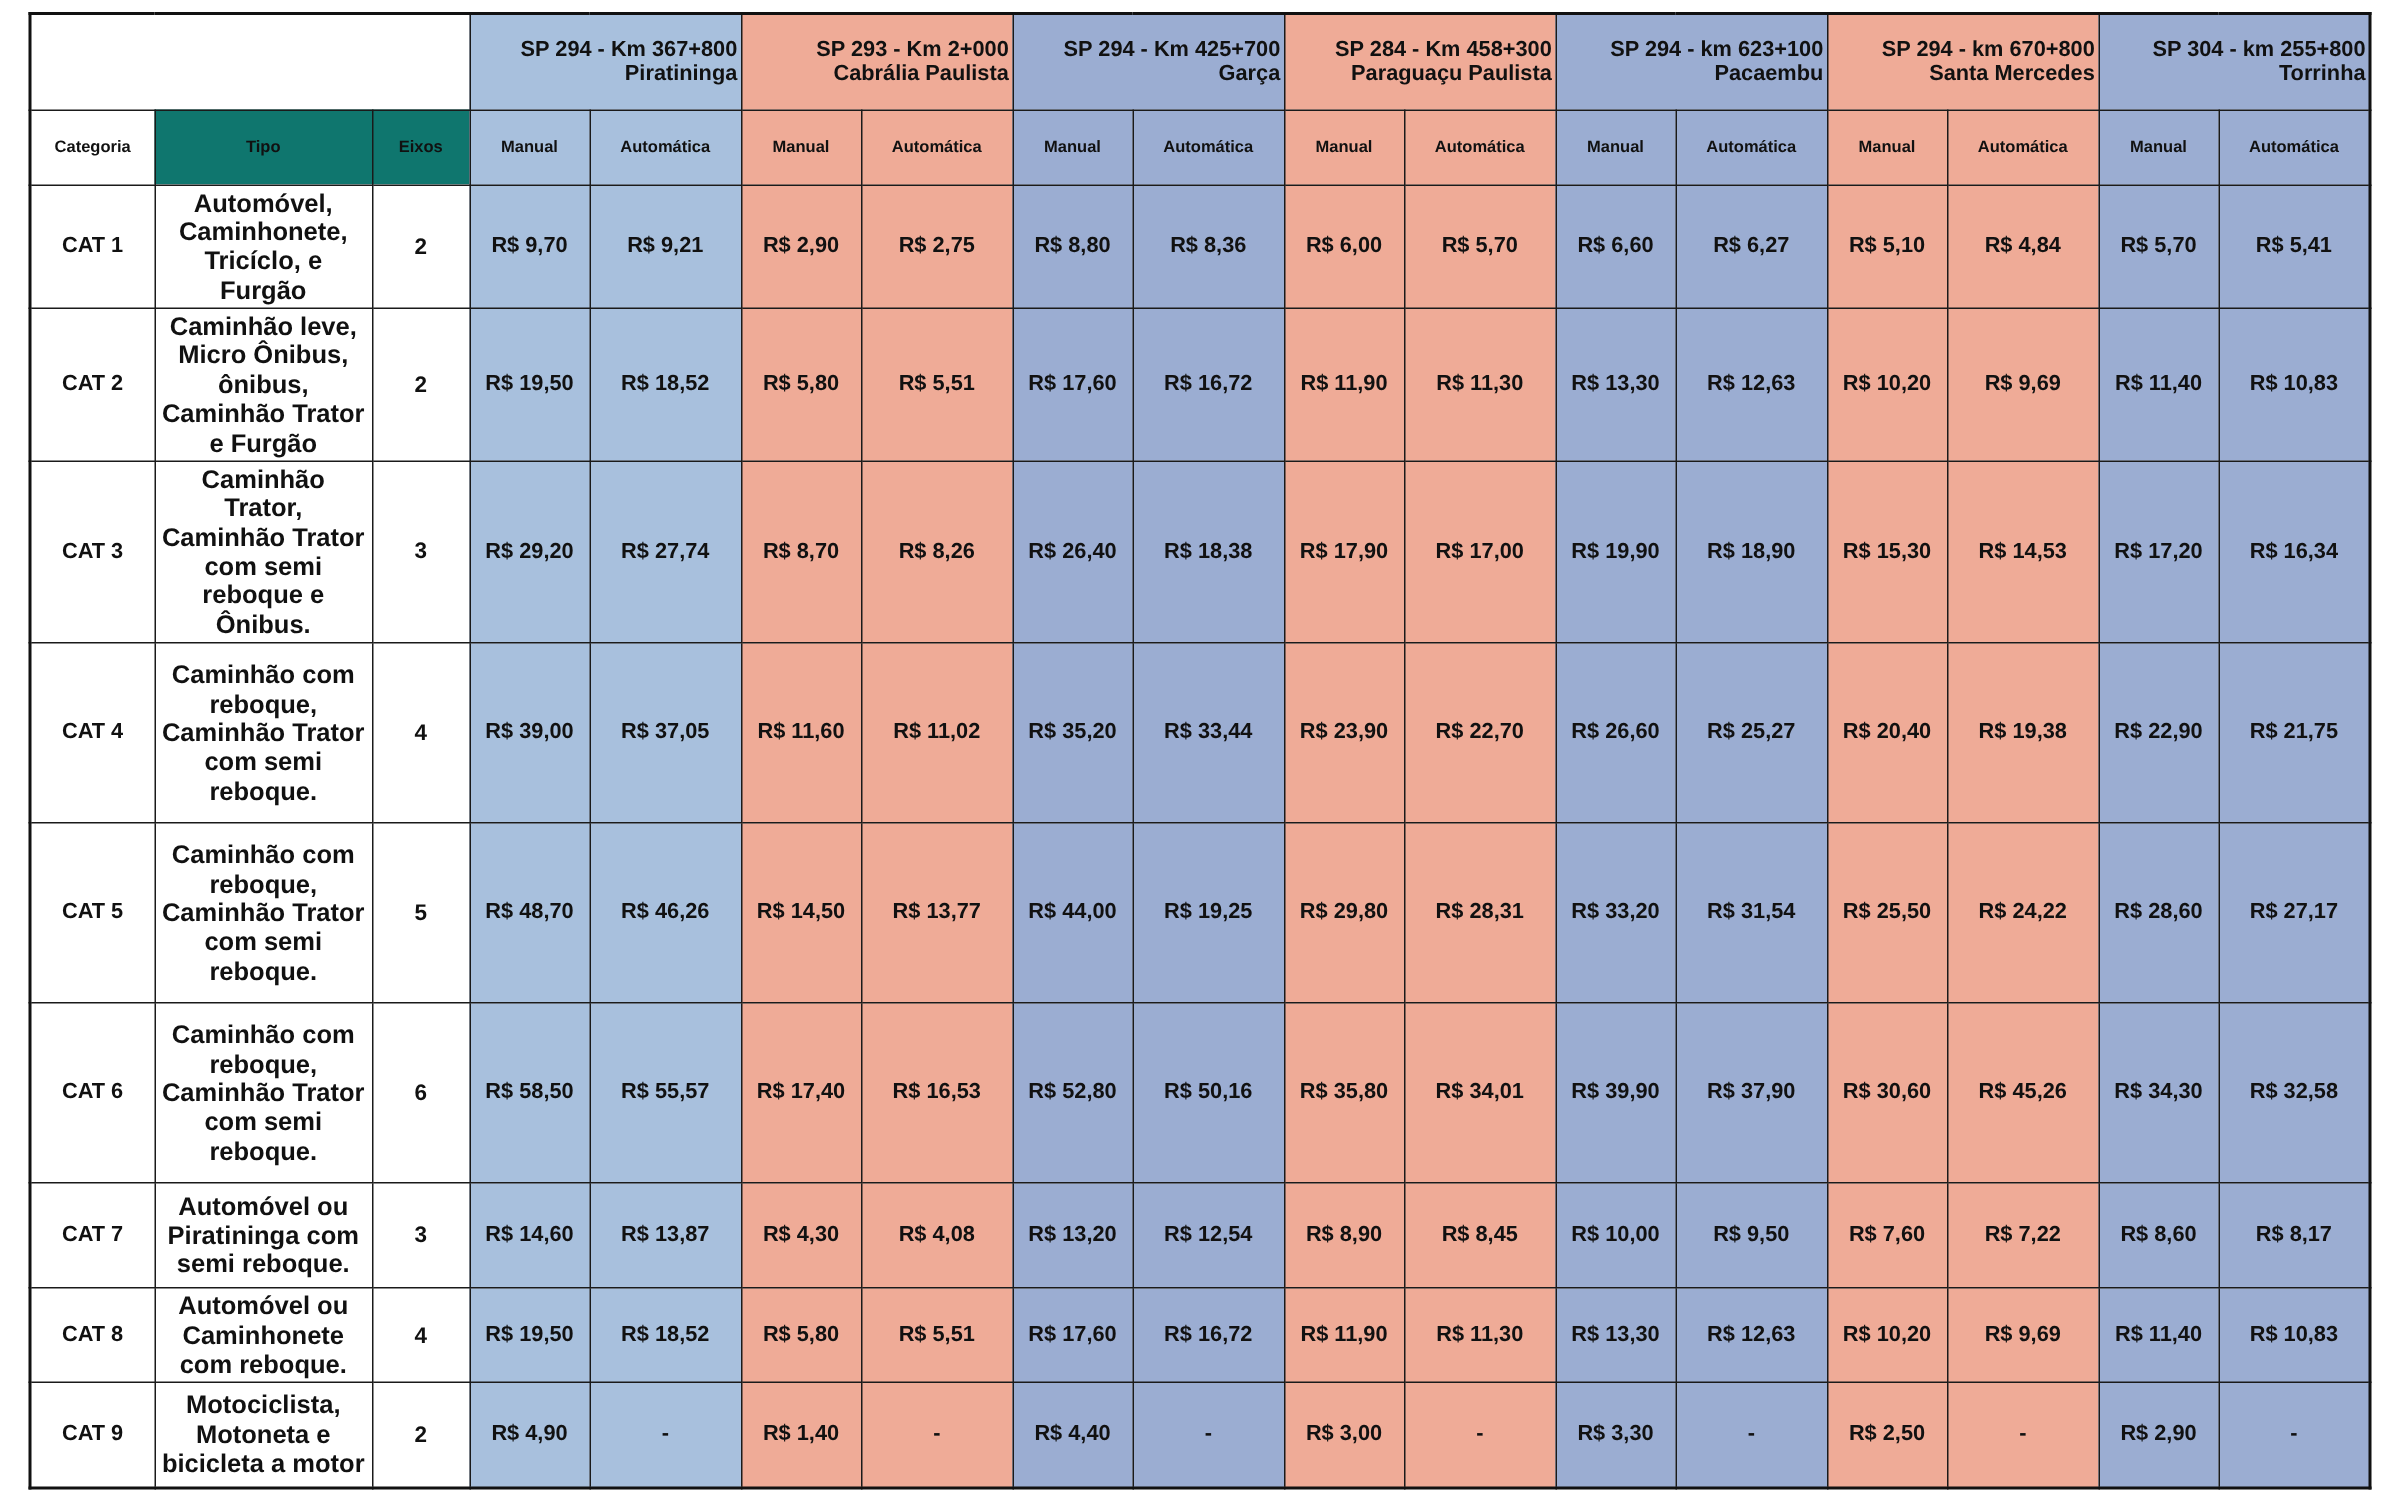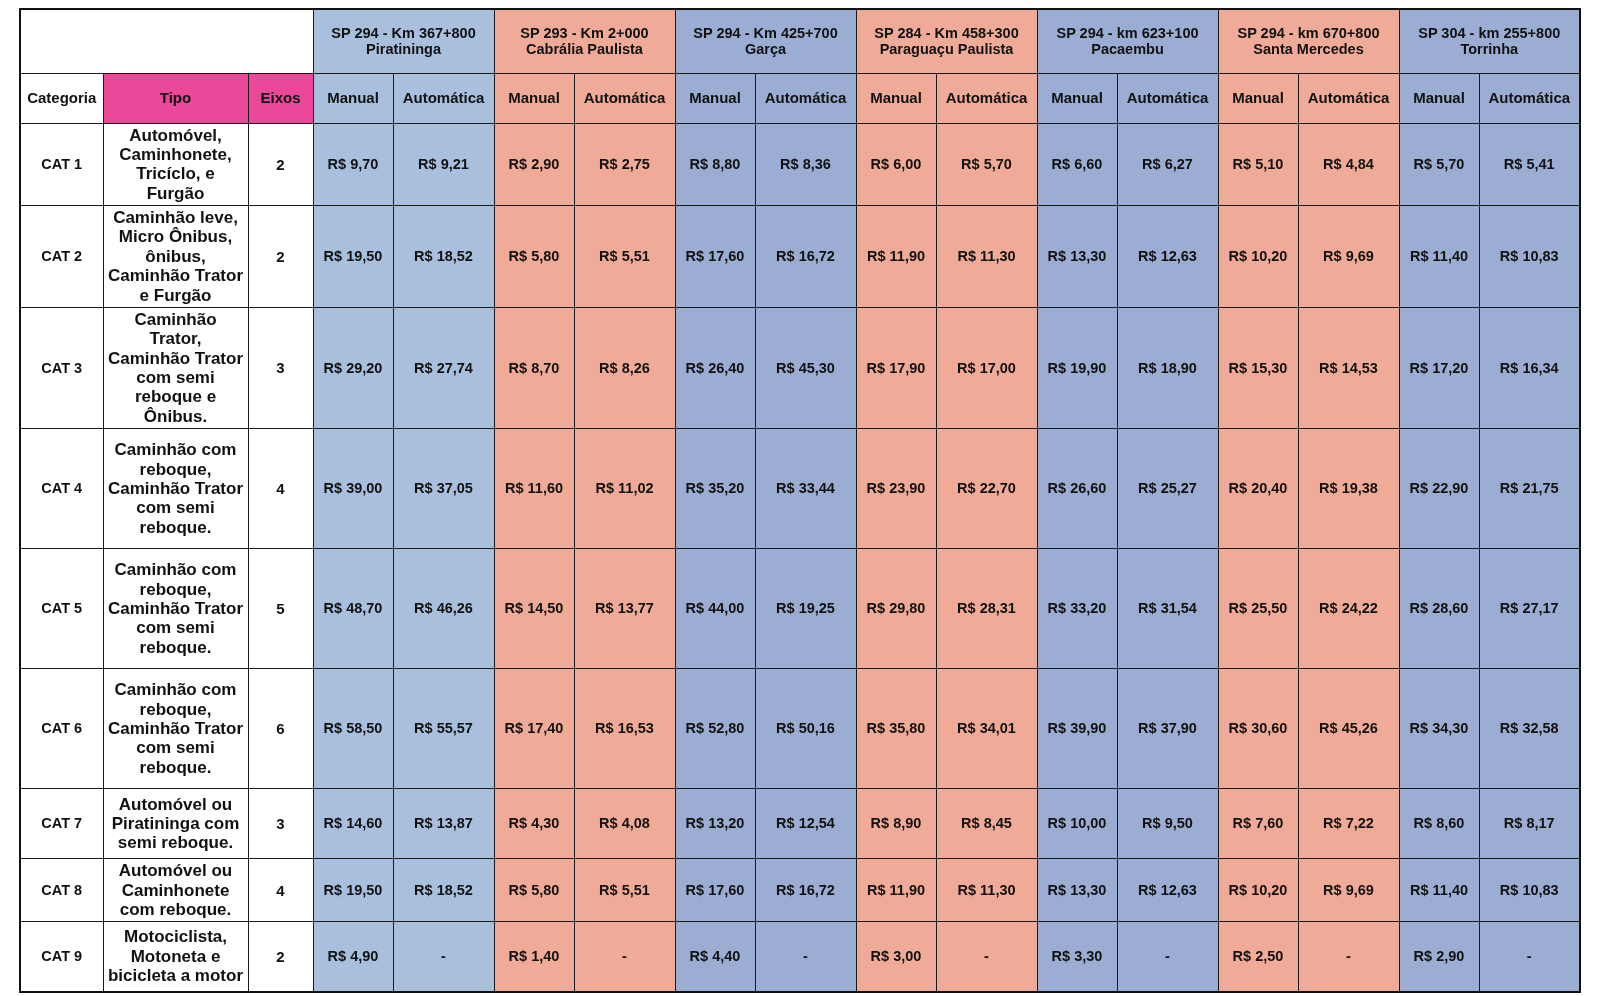--- a/index.html
+++ b/index.html
@@ -41,33 +41,34 @@
   
   table.toll {
     border: 2.5px solid #111111;
   }
 
   
   tr.plaza-row th {
     font-size: 14.5px;
     height: 64px;
     padding: 3px 2px;
+    text-align: right;
   }
   tr.plaza-row th.blank {
     background: #ffffff;
     border-top-color: #ffffff;
     border-left-color: #ffffff;
   }
   tr.lane-row th {
-    font-size: 15px;
+    font-size: 11px;
     height: 50px;
     text-align: center;
   }
   th.cat-head, th.tipo-head, th.eixos-head {
-    background: #ec4899;
+    background: #0f766e;
   }
   th.cat-head, th.tipo-head {
     text-align: left;
     padding-left: 6px;
   }
   th.eixos-head {
     text-align: left;
     padding-left: 5px;
   }
 
@@ -224,21 +225,21 @@
         </tr>
         <tr style="height: 96px;">
           <td class="cat-cell">CAT 3</td>
           <td class="tipo-cell">Caminhão Trator, Caminhão Trator com semi reboque e Ônibus.</td>
           <td class="eixos-cell">3</td>
           <td class="price fill-blue-a">R$ 29,20</td>
           <td class="price fill-blue-a">R$ 27,74</td>
           <td class="price fill-salmon">R$ 8,70</td>
           <td class="price fill-salmon">R$ 8,26</td>
           <td class="price fill-blue-b">R$ 26,40</td>
-          <td class="price fill-blue-b">R$ 45,30</td>
+          <td class="price fill-blue-b">R$ 18,38</td>
           <td class="price fill-salmon">R$ 17,90</td>
           <td class="price fill-salmon">R$ 17,00</td>
           <td class="price fill-blue-b">R$ 19,90</td>
           <td class="price fill-blue-b">R$ 18,90</td>
           <td class="price fill-salmon">R$ 15,30</td>
           <td class="price fill-salmon">R$ 14,53</td>
           <td class="price fill-blue-b">R$ 17,20</td>
           <td class="price fill-blue-b">R$ 16,34</td>
         </tr>
         <tr style="height: 120px;">

